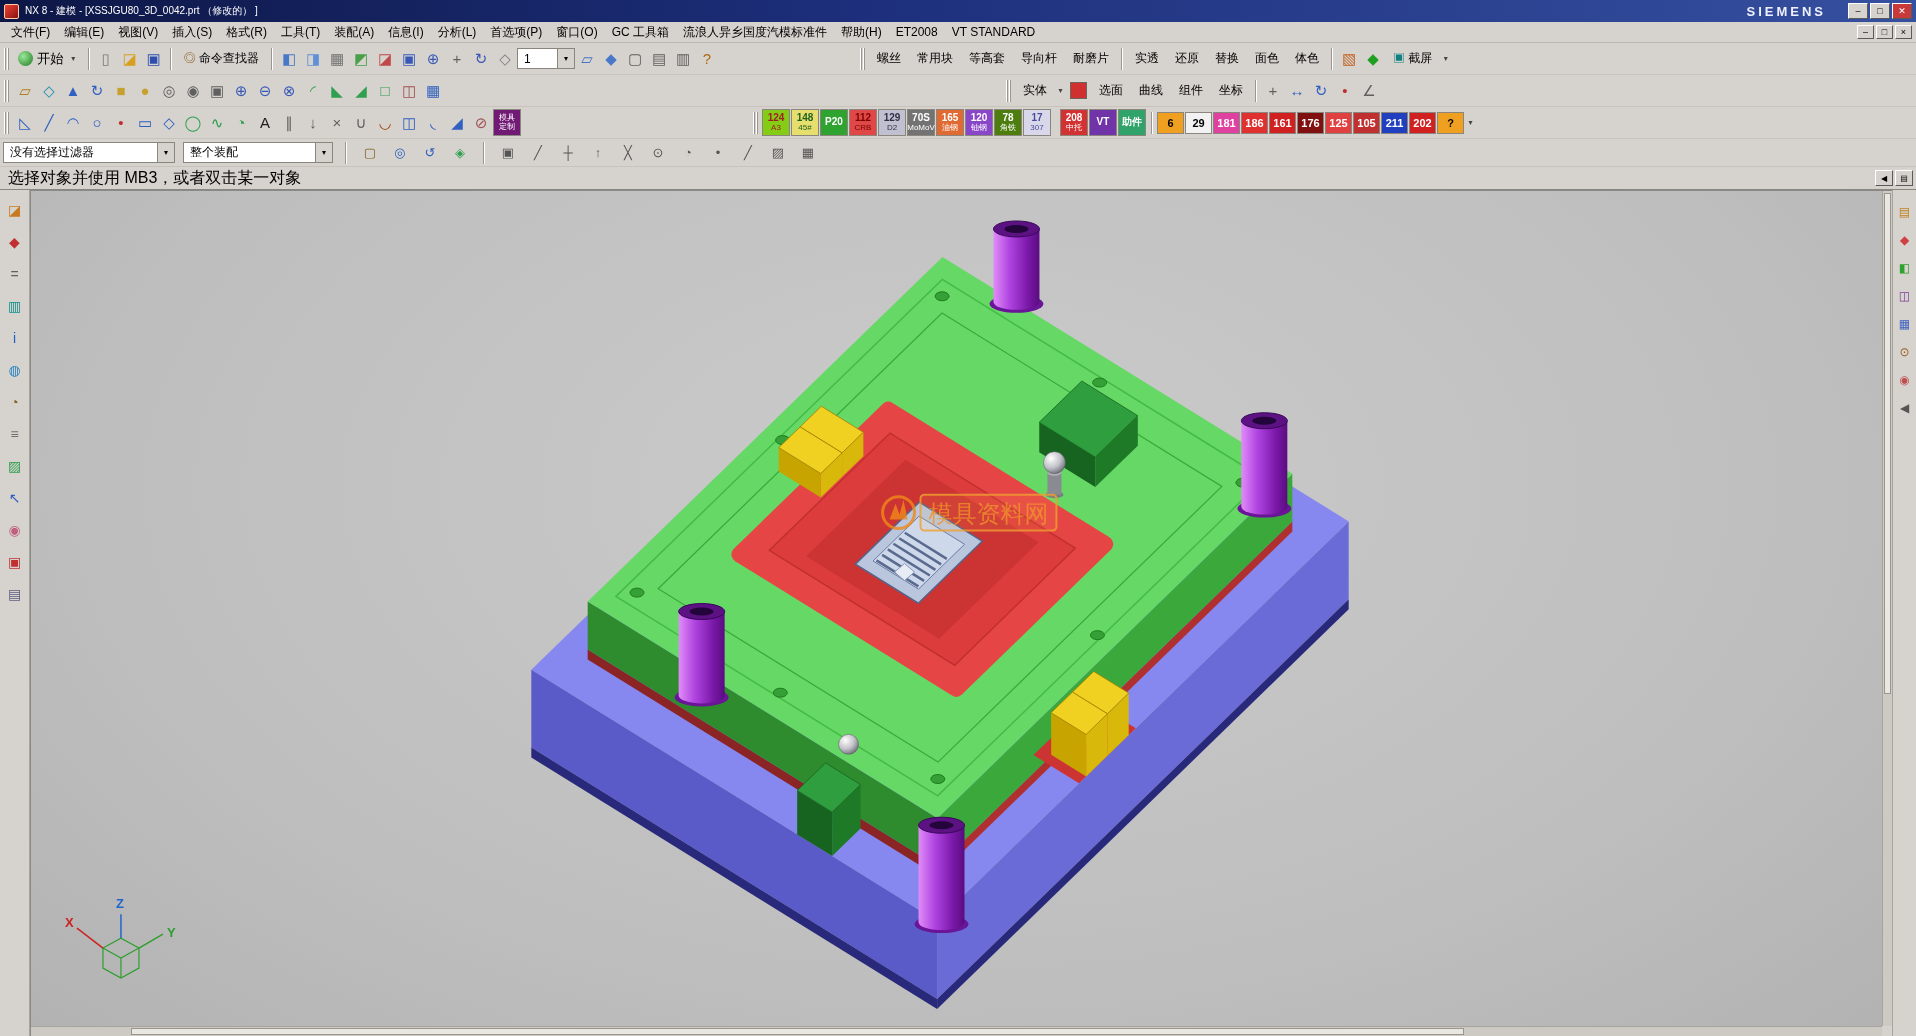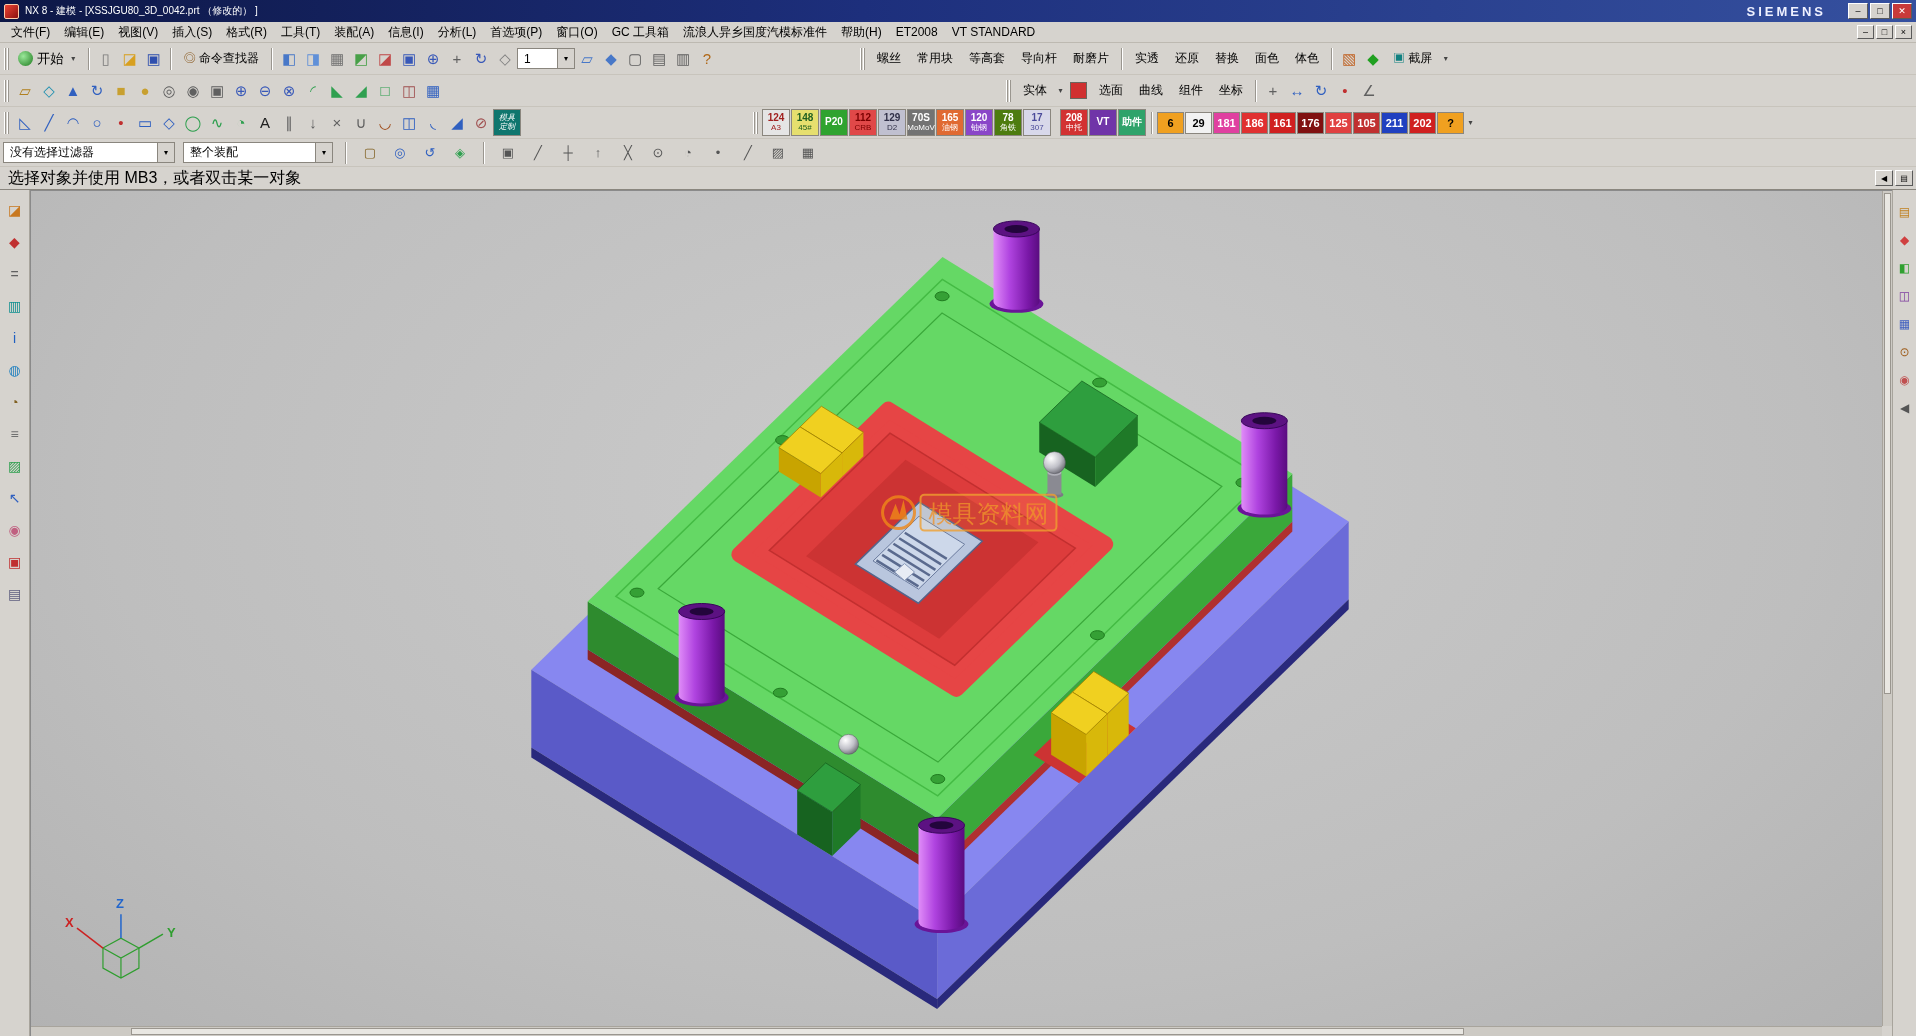--- a/index.html
+++ b/index.html
@@ -172,30 +172,30 @@
   <div class="repeat">
     
   <button class="tb-icon" style="color: rgb(96, 96, 96);">+</button><button class="tb-icon" style="color: rgb(48, 96, 192);">↔</button><button class="tb-icon" style="color: rgb(48, 96, 192);">↻</button><button class="tb-icon" style="color: rgb(192, 48, 48);">•</button><button class="tb-icon" style="color: rgb(96, 96, 96);">∠</button></div>
 </div>
 
 <div class="toolbar">
   <span class="grip"></span>
   <div class="repeat">
     
   <button class="tb-icon" style="color: rgb(48, 96, 192);">◺</button><button class="tb-icon" style="color: rgb(48, 96, 192);">╱</button><button class="tb-icon" style="color: rgb(48, 96, 192);">◠</button><button class="tb-icon" style="color: rgb(48, 96, 192);">○</button><button class="tb-icon" style="color: rgb(192, 48, 48);">•</button><button class="tb-icon" style="color: rgb(48, 96, 192);">▭</button><button class="tb-icon" style="color: rgb(48, 96, 192);">◇</button><button class="tb-icon" style="color: rgb(48, 160, 80);">◯</button><button class="tb-icon" style="color: rgb(48, 160, 80);">∿</button><button class="tb-icon" style="color: rgb(48, 160, 80);">◔</button><button class="tb-icon" style="color: rgb(32, 32, 32);">A</button><button class="tb-icon" style="color: rgb(96, 96, 96);">∥</button><button class="tb-icon" style="color: rgb(96, 96, 96);">↓</button><button class="tb-icon" style="color: rgb(96, 96, 96);">×</button><button class="tb-icon" style="color: rgb(96, 96, 96);">∪</button><button class="tb-icon" style="color: rgb(160, 80, 32);">◡</button><button class="tb-icon" style="color: rgb(48, 96, 192);">◫</button><button class="tb-icon" style="color: rgb(48, 96, 192);">◟</button><button class="tb-icon" style="color: rgb(48, 96, 192);">◢</button><button class="tb-icon" style="color: rgb(160, 80, 80);">⊘</button></div>
-  <button class="mat-btn" style="background: #0f766e; color: rgb(255, 255, 255); font-style: italic;">
+  <button class="mat-btn" style="background: #701a75; color: rgb(255, 255, 255);">
     <span class="l2">模具</span>
     <span class="l2">定制</span>
   </button>
   <span class="spacer-230"></span>
   <span class="grip"></span>
   <div class="repeat">
     
   
-      <button class="mat-btn" style="background: #e5e5e5; color: rgb(160, 32, 32);">
+      <button class="mat-btn" style="background: #84cc16; color: rgb(160, 32, 32);">
         <span class="l1">124</span>
         <span class="l2">A3</span>
       </button>
     
       <button class="mat-btn" style="background: rgb(230, 223, 110); color: rgb(32, 96, 32); align-items: center;">
         <span class="l1">148</span>
         <span class="l2">45#</span>
       </button>
     
       <button class="mat-btn" style="background: rgb(47, 163, 47); color: rgb(255, 255, 255);">

